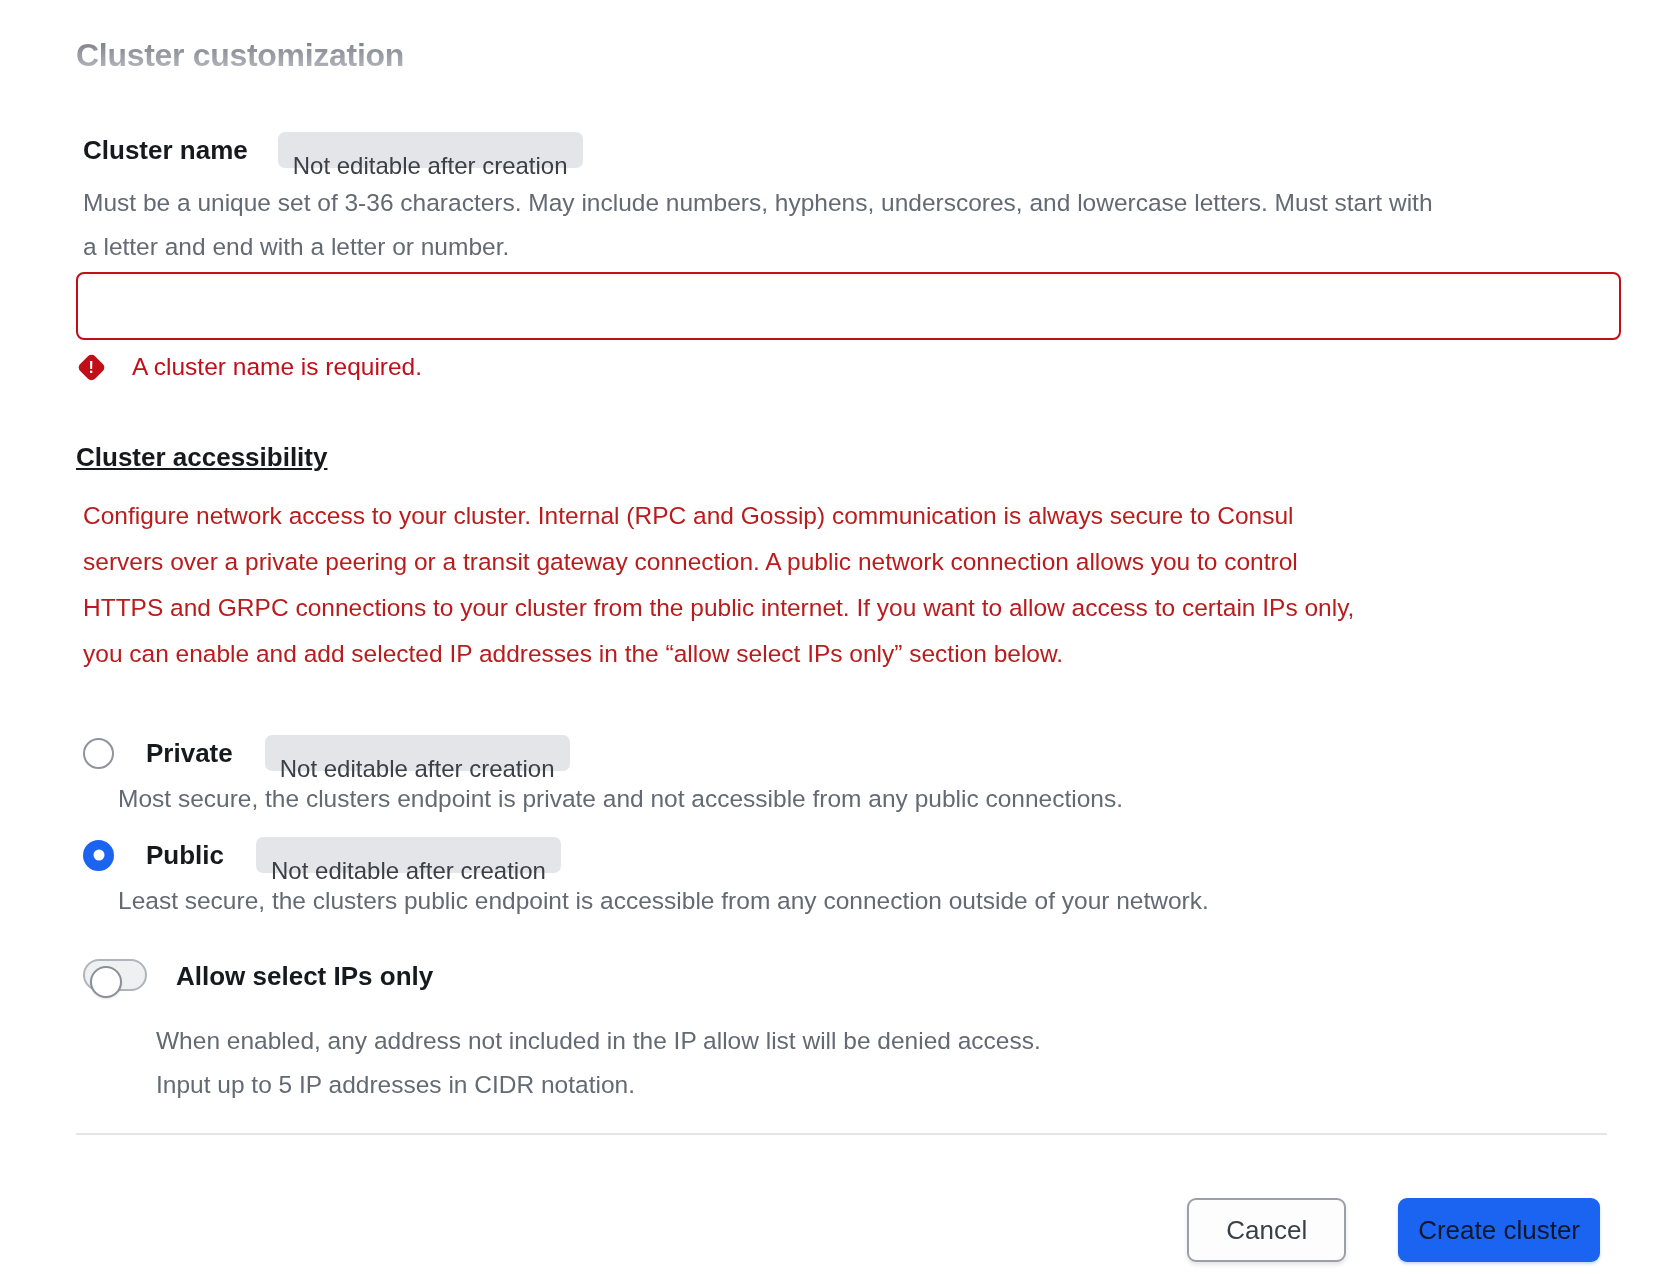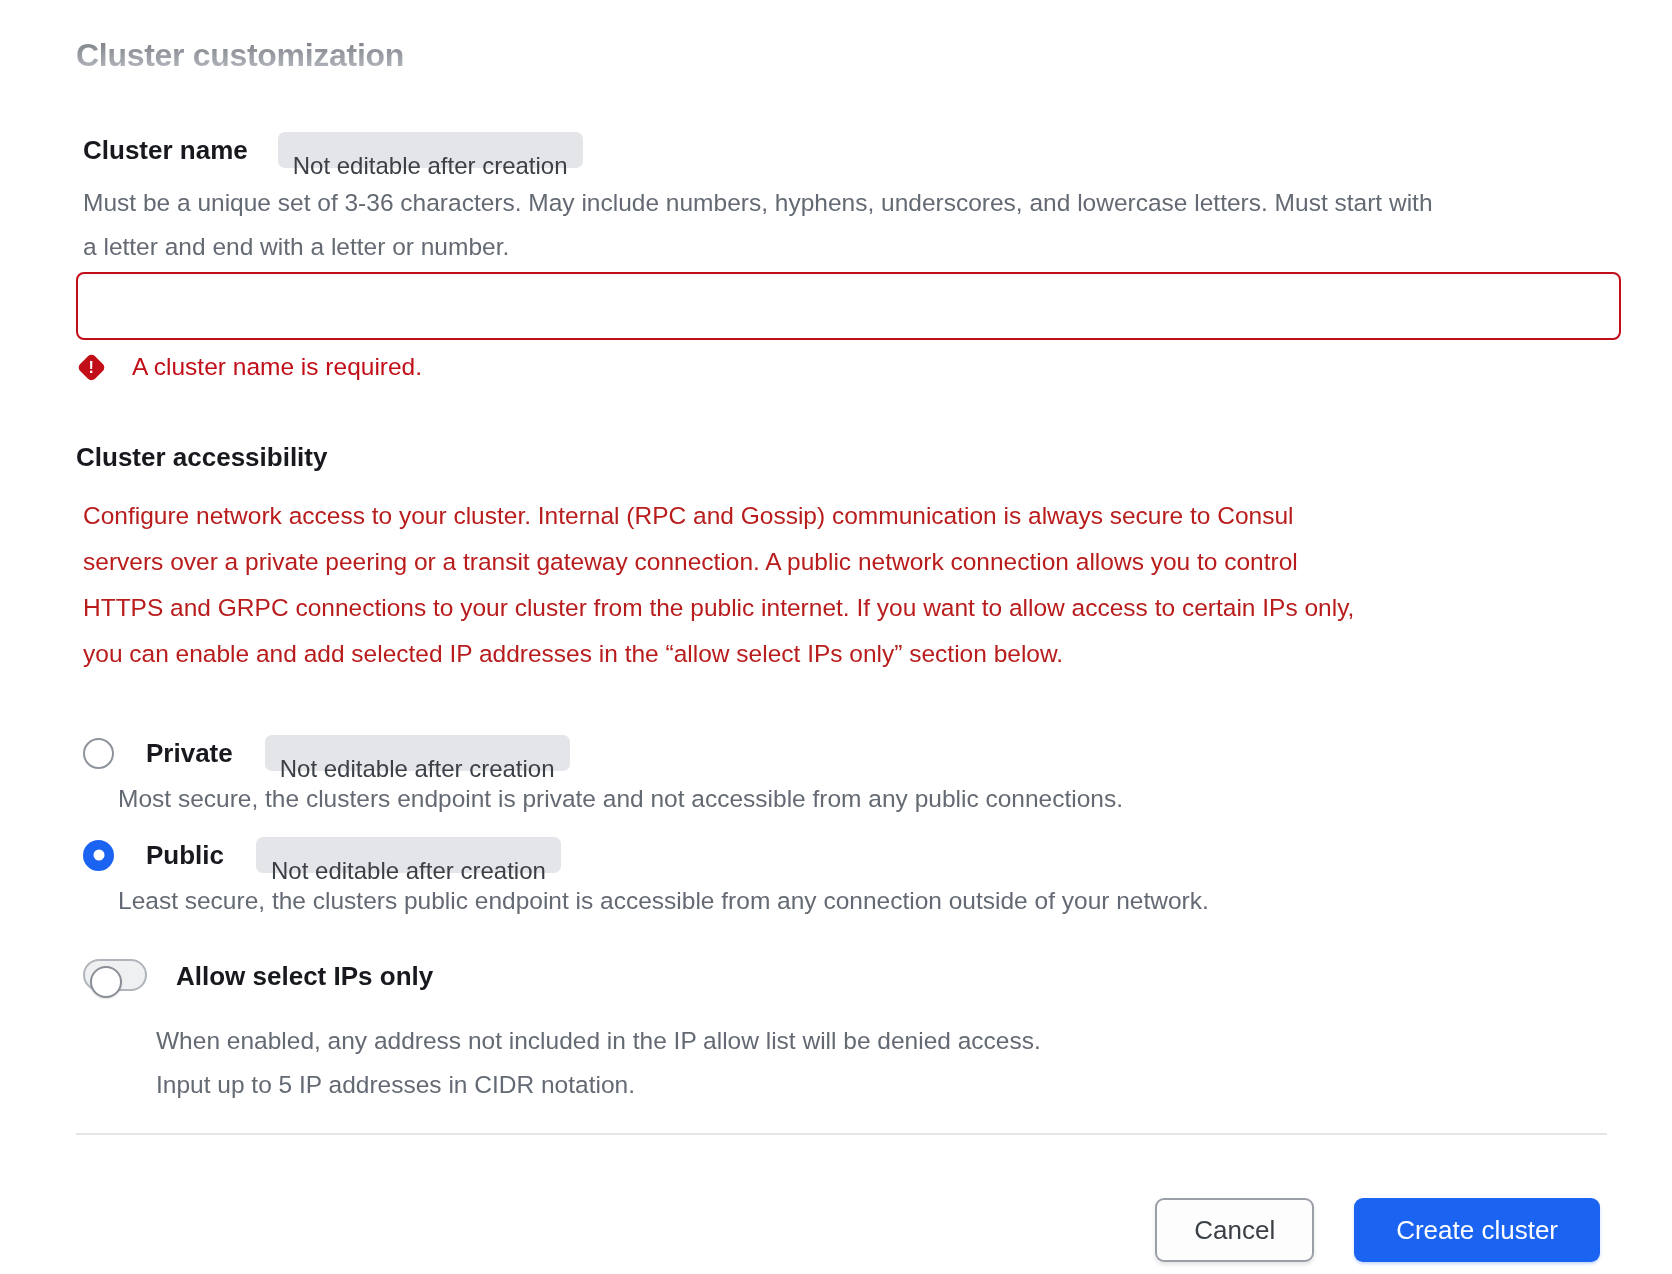--- a/index.html
+++ b/index.html
@@ -50,21 +50,21 @@
     width: 21px; height: 21px; background: #c10e18;
     transform: rotate(45deg); border-radius: 5px;
     display: flex; align-items: center; justify-content: center;
     margin: 0 5px; flex: none;
   }
   .error-icon .glyph {
     transform: rotate(-45deg); color: #ffffff;
     font-size: 16px; font-weight: 700; line-height: 1;
   }
   .error-text { color: #c10e18; font-size: 24.5px; }
-  .section-heading { margin-bottom: 24px; }
+  .section-heading { margin-bottom: 24px; text-decoration: underline; }
   .para { font-size: 24.5px; line-height: 39px; color: #b91c1c; margin-bottom: 62px; }
   .option-row { display: flex; align-items: center; gap: 18px; margin-bottom: 13px; height: 36px; }
   .radio {
     width: 31px; height: 31px; border-radius: 50%;
     border: 2px solid #8f949c; background: #ffffff; flex: none;
     position: relative; cursor: pointer;
   }
   .radio.selected { background: #1b64f2; border-color: #1b64f2; }
   .radio.selected::after {
     content: ""; position: absolute; width: 11px; height: 11px;
@@ -84,33 +84,33 @@
   }
   .toggle .knob {
     position: absolute; left: -2px; top: -2px;
     width: 32px; height: 32px; border-radius: 50%;
     background: #ffffff; border: 2px solid #8a8f97;
     box-shadow: 0 1px 2px rgba(0,0,0,0.12);
   }
   .toggle-label { margin-left: 22px; }
   .toggle-desc { font-size: 24.5px; line-height: 37px; color: #646a73; margin-left: 80px; }
   .divider { border: none; border-top: 2px solid #e3e5e8; margin-top: 30px; }
-  .footer { display: flex; justify-content: flex-end; gap: 26px; margin-top: 56px; }
+  .footer { display: flex; justify-content: flex-end; gap: 38px; margin-top: 56px; }
   .btn {
     height: 64px; font-size: 26px; border-radius: 9px;
     font-family: "Liberation Sans", sans-serif; cursor: pointer;
     display: inline-flex; align-items: center; justify-content: center;
   }
   .btn.secondary {
     background: #fdfdfd; border: 2px solid #9ba0a8; color: #3a3f46;
     padding: 0 37px; box-shadow: 0 3px 4px rgba(0,0,0,0.10);
   }
   .btn.primary {
-    background: #1b64f2; border: none; color: #ffffff;
-    padding: 0 42px; box-shadow: 0 2px 3px rgba(27,100,242,0.25);
+    background: #1b64f2; border: none; color: #0f172a;
+    padding: 0 20px; box-shadow: 0 2px 3px rgba(27,100,242,0.25);
   }
 </style>
 </head>
 <body>
 
 <div class="page">
 
   <h1 class="page-title">Cluster customization</h1>
 
   <div class="label-row">

